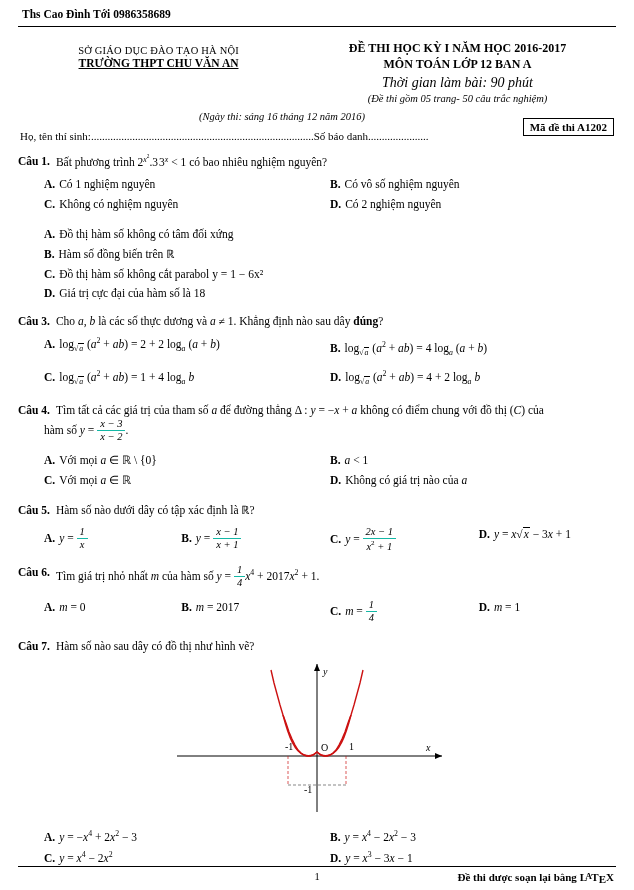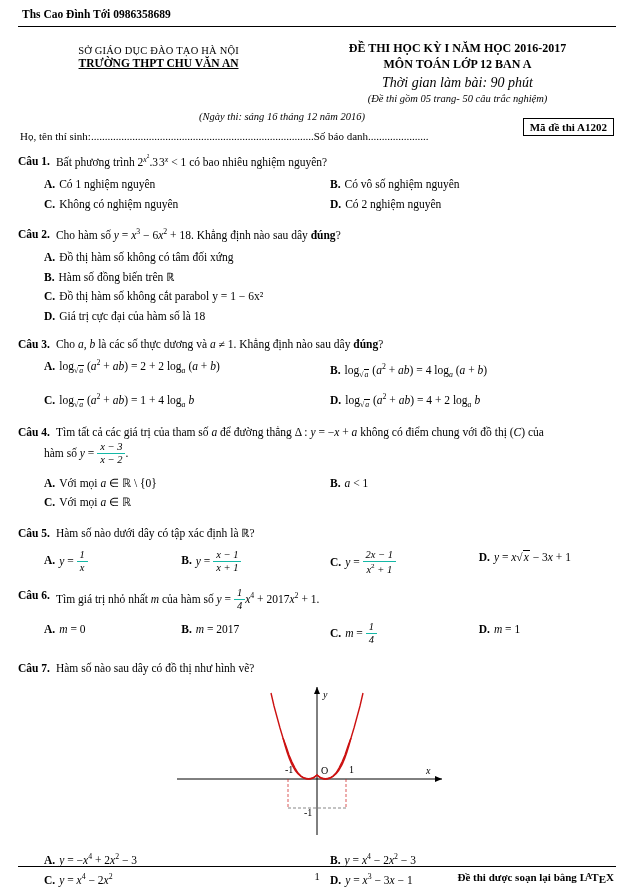--- a/index.html
+++ b/index.html
@@ -111,24 +111,20 @@
     </div>
     <div class="opts two">
       <div class="opt"><span class="okey">A.</span><span>Có 1 nghiệm nguyên</span></div>
       <div class="opt"><span class="okey">B.</span><span>Có vô số nghiệm nguyên</span></div>
       <div class="opt"><span class="okey">C.</span><span>Không có nghiệm nguyên</span></div>
       <div class="opt"><span class="okey">D.</span><span>Có 2 nghiệm nguyên</span></div>
     </div>
   </div>
 
   <div class="q">
-    <div class="q-head">
-      <span class="q-label">Câu 2.</span>
-      <span class="q-text">Cho hàm số <i>y</i> = <i>x</i><sup>3</sup> − 6<i>x</i><sup>2</sup> + 18. Khẳng định nào sau dây <b class="bold">đúng</b>?</span>
-    </div>
     <div class="opts one">
       <div class="opt"><span class="okey">A.</span><span>Đồ thị hàm số không có tâm đối xứng</span></div>
       <div class="opt"><span class="okey">B.</span><span>Hàm số đồng biến trên ℝ</span></div>
       <div class="opt"><span class="okey">C.</span><span>Đồ thị hàm số không cắt parabol y = 1 − 6x²</span></div>
       <div class="opt"><span class="okey">D.</span><span>Giá trị cực đại của hàm số là 18</span></div>
     </div>
   </div>
 
   <div class="q">
     <div class="q-head">
@@ -146,20 +142,21 @@
   <div class="q">
     <div class="q-head">
       <span class="q-label">Câu 4.</span>
       <span class="q-text">Tìm tất cả các giá trị của tham số <i>a</i> để đường thẳng Δ : <i>y</i> = −<i>x</i> + <i>a</i> không có điểm chung với đồ thị (<i>C</i>) của</span>
     </div>
     <div class="q-cont" style="padding-left:26px;">hàm số <i>y</i> = <span class="frac"><span class="num"><i>x</i> − 3</span><span class="den"><i>x</i> − 2</span></span>.</div>
     <div class="opts two" style="margin-top:8px;">
       <div class="opt"><span class="okey">A.</span>Với mọi <i>a</i> ∈ ℝ \ {0}</div>
       <div class="opt"><span class="okey">B.</span><i>a</i> &lt; 1</div>
       <div class="opt"><span class="okey">C.</span>Với mọi <i>a</i> ∈ ℝ</div>
+      <div class="opt"><span class="okey">D.</span>Không có giá trị nào của <i>a</i></div>
     </div>
   </div>
 
   <div class="q">
     <div class="q-head">
       <span class="q-label">Câu 5.</span>
       <span class="q-text">Hàm số nào dưới dây có tập xác định là ℝ?</span>
     </div>
     <div class="opts four" style="margin-top:7px;">
       <div class="opt" style="width:24%;"><span class="okey">A.</span><i>y</i> = <span class="frac"><span class="num">1</span><span class="den"><i>x</i></span></span></div>

